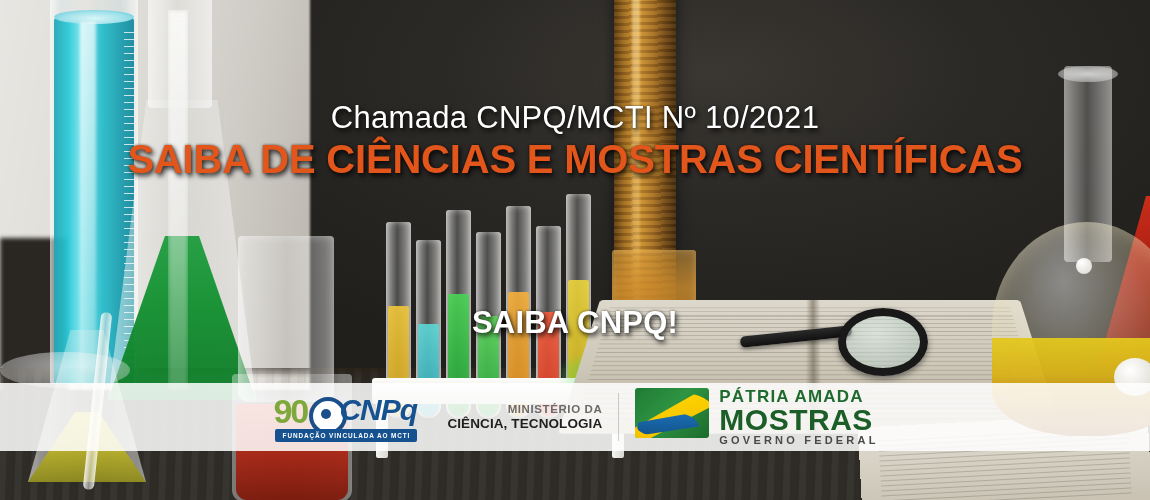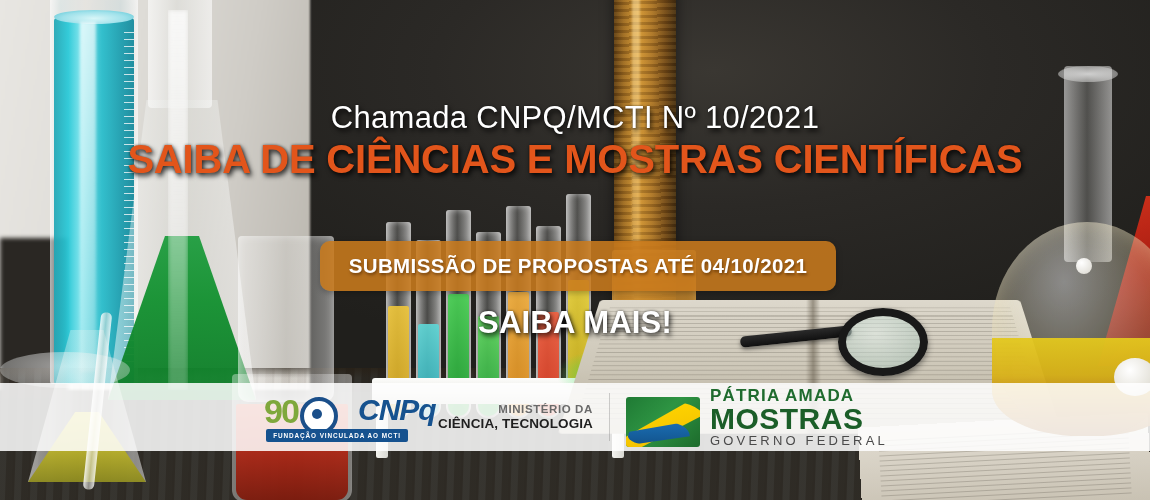--- a/index.html
+++ b/index.html
@@ -349,21 +349,21 @@
     position:absolute;left:38px;top:8px;width:30px;height:30px;border-radius:50%;
     border:4px solid #1b4f8a;background:#fff;
   }
   .cn-eye:after{
     content:"";position:absolute;left:8px;top:8px;width:10px;height:10px;
     border-radius:50%;background:#1b4f8a;
   }
   .cn-word{
     position:absolute;left:68px;top:4px;
     font-size:30px;font-weight:bold;font-style:italic;color:#16528f;
-    letter-spacing:-1px;line-height:34px;margin-left:28px;
+    letter-spacing:-1px;line-height:34px;
   }
   .cn-ribbon{
     position:absolute;left:4px;top:40px;width:142px;height:13px;
     background:#16528f;border-radius:2px;
     display:flex;align-items:center;justify-content:center;
   }
   .cn-ribbon span{
     color:#fff;font-size:6.4px;font-weight:bold;letter-spacing:.9px;
   }
 
@@ -371,42 +371,42 @@
     margin-left:26px;text-align:right;color:#3b3b3b;line-height:1.14;
   }
   .mcti-l1{font-size:11.5px;letter-spacing:.6px;color:#6a6a6a;font-weight:bold;}
   .mcti-l2{font-size:13.5px;font-weight:bold;letter-spacing:.1px;color:#1f1f1f;}
   .mcti-l3{font-size:13.5px;font-weight:bold;letter-spacing:.1px;color:#1f1f1f;}
 
   .divider{
     width:1px;height:48px;background:rgba(120,120,120,.35);margin:0 16px;
   }
 
-  .logo-brasil{display:flex;align-items:flex-end;gap:10px;}
+  .logo-brasil{display:flex;align-items:flex-start;gap:10px;}
   .br-mark{
     position:relative;width:74px;height:50px;border-radius:3px;overflow:hidden;
     background:linear-gradient(135deg,#1f7a34 0%,#2e9443 45%,#1d6b2c 100%);
   }
   .br-swoosh{
     position:absolute;left:-6px;top:6px;width:86px;height:44px;
     background:linear-gradient(180deg,#ffd400 0%,#f2c000 100%);
     border-radius:50% 50% 50% 50%/70% 60% 40% 30%;
     transform:rotate(-12deg);
     clip-path:polygon(0 62%,100% 0,100% 46%,0 100%);
   }
   .br-blue{
     position:absolute;left:2px;top:24px;width:62px;height:24px;
     background:linear-gradient(180deg,#1b6fb5,#12538c);
     border-radius:50% 50% 40% 40%/70% 70% 40% 40%;
     clip-path:polygon(0 45%,100% 0,100% 62%,0 100%);
   }
   .br-txt{line-height:1;}
   .br-l1{font-size:17px;font-weight:bold;color:#1f6b2e;letter-spacing:1.2px;}
   .br-l2{font-size:30px;font-weight:bold;color:#1b5e28;letter-spacing:.5px;line-height:1.02;}
-  .br-l3{font-size:13px;font-weight:normal;color:#4a4a4a;letter-spacing:3.2px;}
+  .br-l3{font-size:11px;font-weight:bold;color:#4a4a4a;letter-spacing:3.2px;}
 </style>
 </head>
 <body>
 
 <div class="banner">
 
   <div class="photo">
     <div class="backdrop"></div>
     <div class="white-panel"></div>
     <div class="dark-block"></div>
@@ -488,25 +488,22 @@
     <div class="rbf-bubble"></div>
     <div class="rbf-bubble2"></div>
   </div>
 
   <div class="content">
 
     <div class="subtitle">Chamada CNPQ/MCTI Nº 10/2021</div>
 
     <div class="headline">SAIBA DE CIÊNCIAS E MOSTRAS CIENTÍFICAS</div>
 
-    <div class="cta-pill">
-      <span>SUBMISSÃO DE PROPOSTAS ATÉ 04/10/2021</span>
-    </div>
-
-    <div class="saiba">SAIBA MAIS!</div>
+
+    <div class="saiba">SAIBA CNPQ!</div>
   </div>
 
   <div class="footer">
 
     <div class="logo-cnpq">
       <div class="cn-70">90</div>
       <div class="cn-eye"></div>
       <div class="cn-word">CNPq</div>
       <div class="cn-ribbon">
         <span>FUNDAÇÃO VINCULADA AO MCTI</span>

